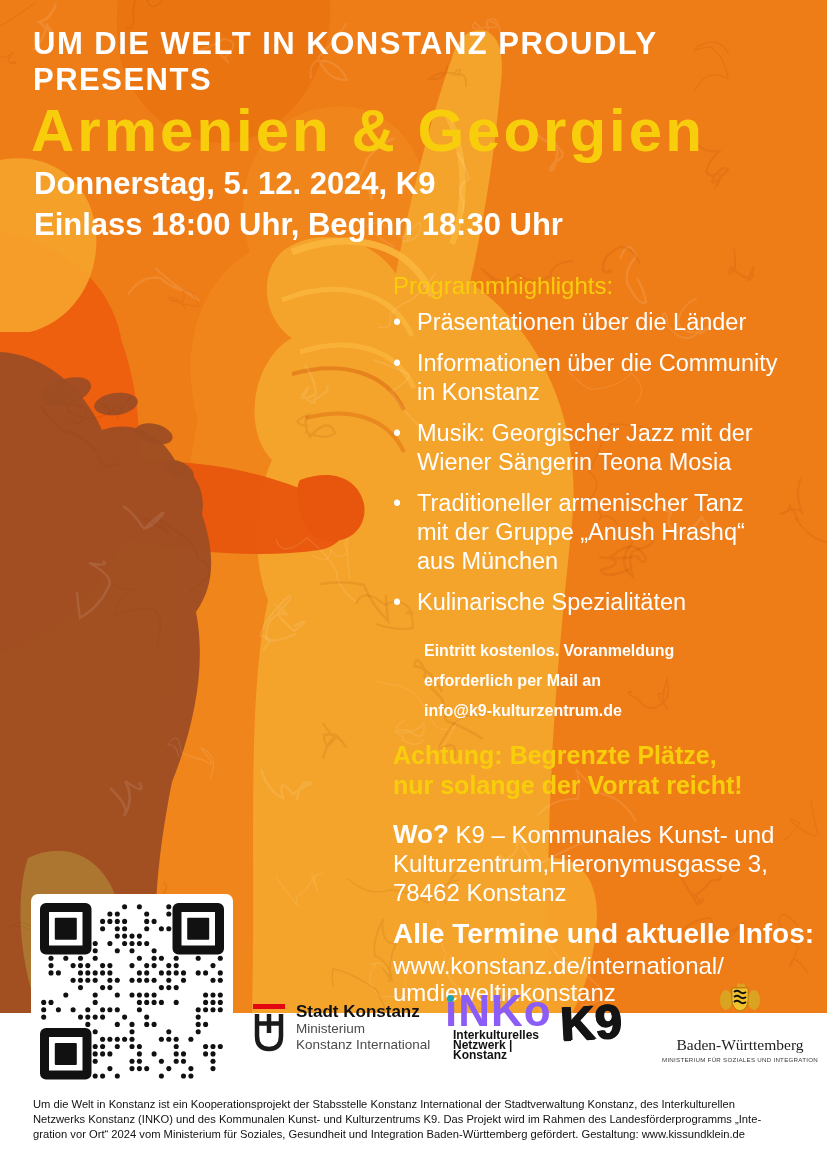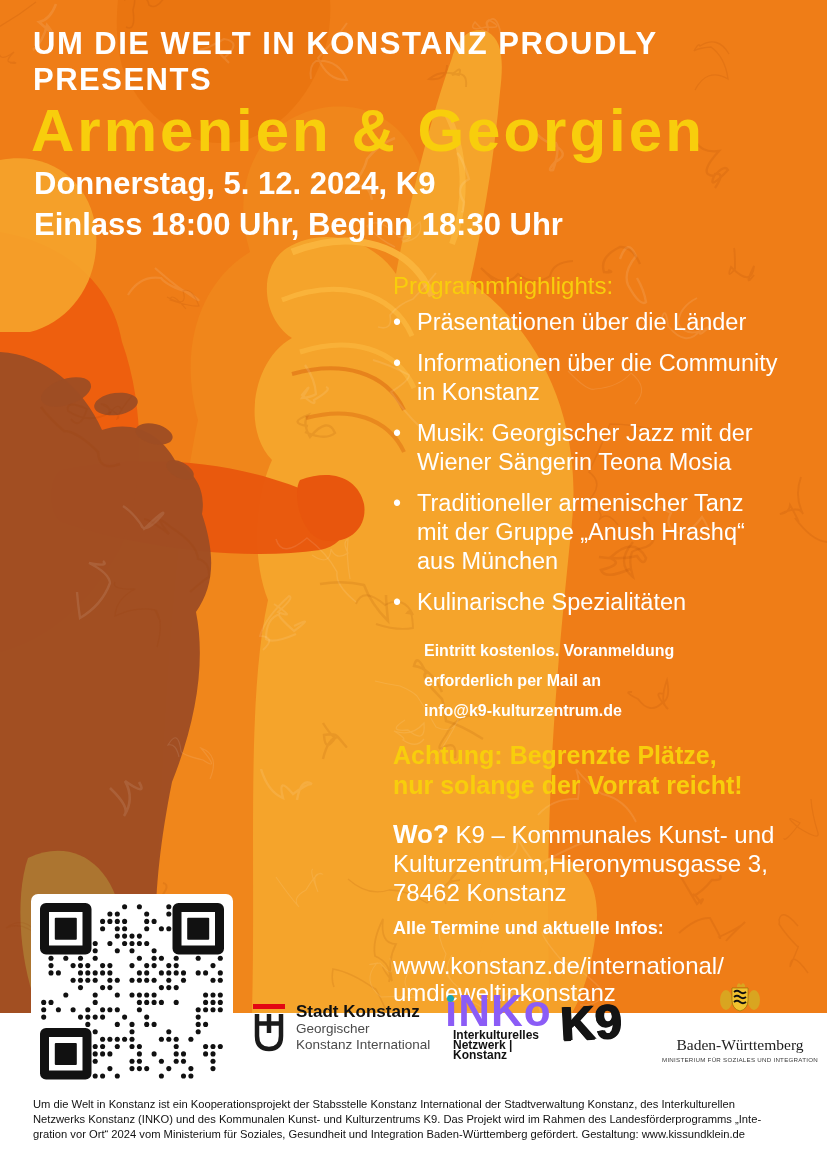--- a/index.html
+++ b/index.html
@@ -17,21 +17,21 @@
   .timeline{left:34px;top:207px;font-size:31px;font-weight:bold;}
   .prog-head{left:393px;top:272px;font-size:24px;font-weight:normal;color:#F8CE0C;}
   .bullets{left:393px;top:308px;width:434px;}
   .bullet-row{display:flex;margin-bottom:12px;}
   .bullet-dot{width:24px;flex:0 0 24px;font-size:23px;line-height:29px;color:#fff;}
   .bullet-text{font-size:23.5px;line-height:29px;color:#fff;}
   .entry{left:393px;top:636px;width:434px;font-size:16px;line-height:30px;font-weight:bold;margin-left:31px;}
   .warning{left:393px;top:740px;width:434px;font-size:25px;line-height:30px;font-weight:bold;color:#F8CE0C;}
   .where{left:393px;top:820px;width:434px;font-size:24px;line-height:29px;}
   .where b{font-size:26px;}
-  .infos-head{left:393px;top:918px;font-size:18px;font-weight:bold;}
+  .infos-head{left:393px;top:918px;font-size:28px;font-weight:bold;}
   .infos-url{left:393px;top:952px;width:434px;font-size:24px;line-height:27px;}
   .qr-card{
     position:absolute;left:31px;top:894px;width:202px;height:196px;
     background:#fff;border-radius:7px;
   }
   .logos{position:absolute;left:0;top:977px;width:754px;height:92px;}
   .logo-stadt{position:absolute;left:252px;top:25px;display:flex;}
   .stadt-text{margin-left:8px;color:#1a1a1a;}
   .stadt-title{font-size:17px;font-weight:bold;line-height:19px;color:#111;}
   .stadt-sub{font-size:13.5px;line-height:15.5px;color:#4b4b4b;}
@@ -406,21 +406,21 @@
   <div class="logos">
 
     <div class="logo-stadt">
       <svg width="36" height="52" viewBox="0 0 36 52">
         <rect x="1" y="2" width="32" height="5" fill="#E30613"></rect>
         <path d="M5,12 V34 Q5,47 17,47 Q29,47 29,34 V12" stroke="#1a1a1a" stroke-width="4.5" fill="none"></path>
         <path d="M17,12 V31 M7,21.5 H27" stroke="#1a1a1a" stroke-width="4.5" fill="none"></path>
       </svg>
       <div class="stadt-text">
         <div class="stadt-title">Stadt Konstanz</div>
-        <div class="stadt-sub">Georgischer</div>
+        <div class="stadt-sub">Ministerium</div>
         <div class="stadt-sub">Konstanz International</div>
       </div>
     </div>
 
     <div class="logo-inko">
       <div class="inko-mark">
         <span class="inko-dot"></span>
         <span>ıNKo</span>
       </div>
       <div class="inko-sub">

